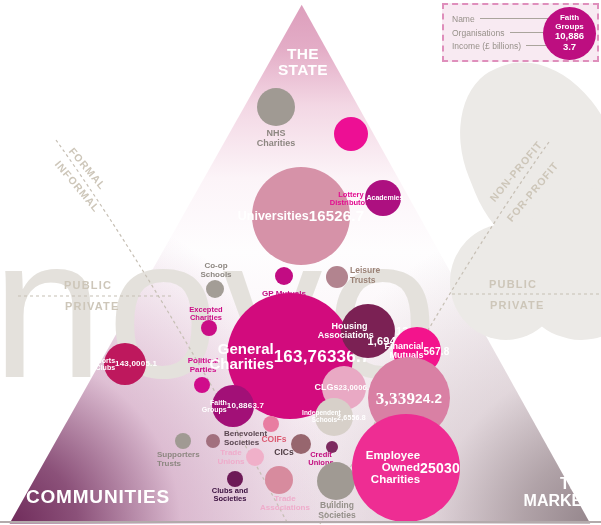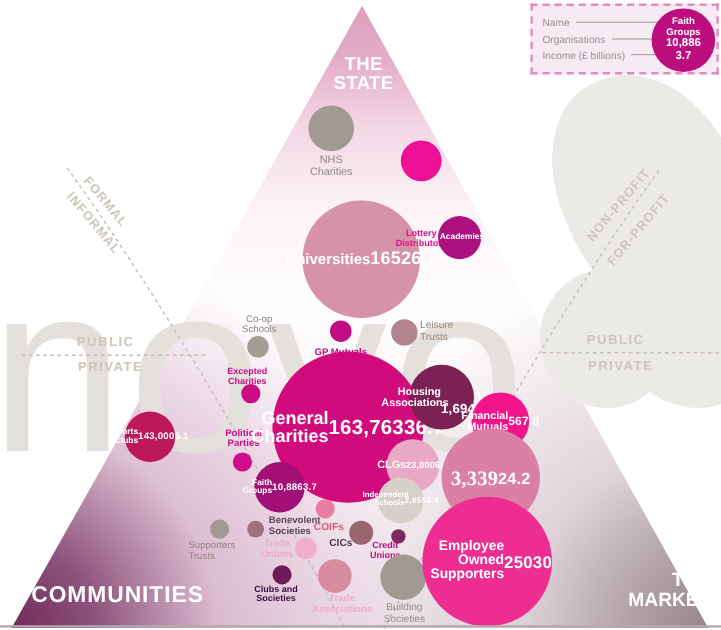--- a/index.html
+++ b/index.html
@@ -32,21 +32,21 @@
   .forprofit{left:504px;top:216px;font-size:10.5px;transform:rotate(-50deg);transform-origin:left top;}
   .pub{font-size:11px;letter-spacing:1.2px;}
   .pub-l{left:64px;top:279px;} .priv-l{left:65px;top:300px;}
   .pub-r{left:489px;top:278px;} .priv-r{left:490px;top:299px;}
   
   .layer{position:absolute;inset:0;z-index:3;}
   .bubble{position:absolute;border-radius:50%;display:flex;flex-direction:row;align-items:center;
     justify-content:center;color:#fff;text-align:right;font-weight:700;z-index:3;}
   .bname{line-height:1.02;max-width:92%;}
   .bnum{line-height:1.12;letter-spacing:.2px;margin-top:1px;}
-  .olabel{position:absolute;z-index:3;line-height:1.12;font-weight:400;}
+  .olabel{position:absolute;z-index:3;line-height:1.12;font-weight:700;}
   .olabel.bold{font-weight:700;}
   
   .legend{position:absolute;left:442px;top:3px;width:157px;height:59px;z-index:5;
     background:#f8eaf2;border:2px dashed #df8fbc;box-sizing:border-box;}
   .lg-t{position:absolute;left:8px;font-size:8.5px;color:#97918a;z-index:1;}
   .lg-line{position:absolute;height:1px;background:#aaa49c;z-index:1;}
   .lg-circle{position:absolute;left:99px;top:2px;width:53px;height:53px;border-radius:50%;background:#bd0e80;
     display:flex;flex-direction:column;align-items:center;justify-content:center;color:#fff;font-weight:700;
     text-align:center;z-index:2;}
   .lg-cl{font-size:8px;line-height:1.05;width:42px;}
@@ -157,21 +157,21 @@
       <div class="olabel bold" style="top: 449px; width: 42px; font-size: 8px; color: rgb(239, 172, 203); left: 210px; text-align: center;">Trade Unions</div>
       <div class="bubble" style="left: 326px; top: 441px; height: 12px; width: 12px; background: rgb(124, 42, 95);"></div>
       <div class="olabel bold" style="top: 451px; width: 40px; font-size: 7.5px; color: rgb(194, 10, 126); left: 301px; text-align: center;">Credit Unions</div>
       <div class="bubble" style="left: 227px; top: 471px; height: 16px; width: 16px; background: rgb(109, 26, 87);"></div>
       <div class="olabel bold" style="top: 487px; width: 54px; font-size: 7.5px; color: rgb(57, 14, 62); left: 203px; text-align: center;">Clubs and Societies</div>
       <div class="bubble" style="left: 265px; top: 466px; height: 28px; width: 28px; background: rgb(215, 139, 158);"></div>
       <div class="olabel bold" style="top: 495px; width: 64px; font-size: 8px; color: rgb(239, 172, 203); left: 253px; text-align: center;">Trade Associations</div>
       <div class="bubble" style="left: 317px; top: 462px; height: 38px; width: 38px; background: rgb(160, 154, 147);"></div>
       <div class="olabel" style="top: 501px; width: 54px; font-size: 8.5px; color: rgb(149, 144, 138); left: 310px; text-align: center;">Building Societies</div>
       <div class="bubble" style="left: 352px; top: 414px; height: 108px; width: 108px; background: rgb(238, 45, 147);">
-        <div class="bname" style="font-size: 11.5px;">Employee Owned Supporters</div>
+        <div class="bname" style="font-size: 11.5px;">Employee Owned Charities</div>
         <div class="bnum" style="font-size: 14px;">250</div>
         <div class="bnum" style="font-size: 14px;">30</div>
       </div>
     </div>
 
   <div class="legend">
     <span class="lg-t" style="top:9px">Name</span>
     <span class="lg-t" style="top:23px">Organisations</span>
     <span class="lg-t" style="top:36px">Income (£ billions)</span>
     <div class="lg-line" style="top:13px;left:36px;width:80px"></div>

